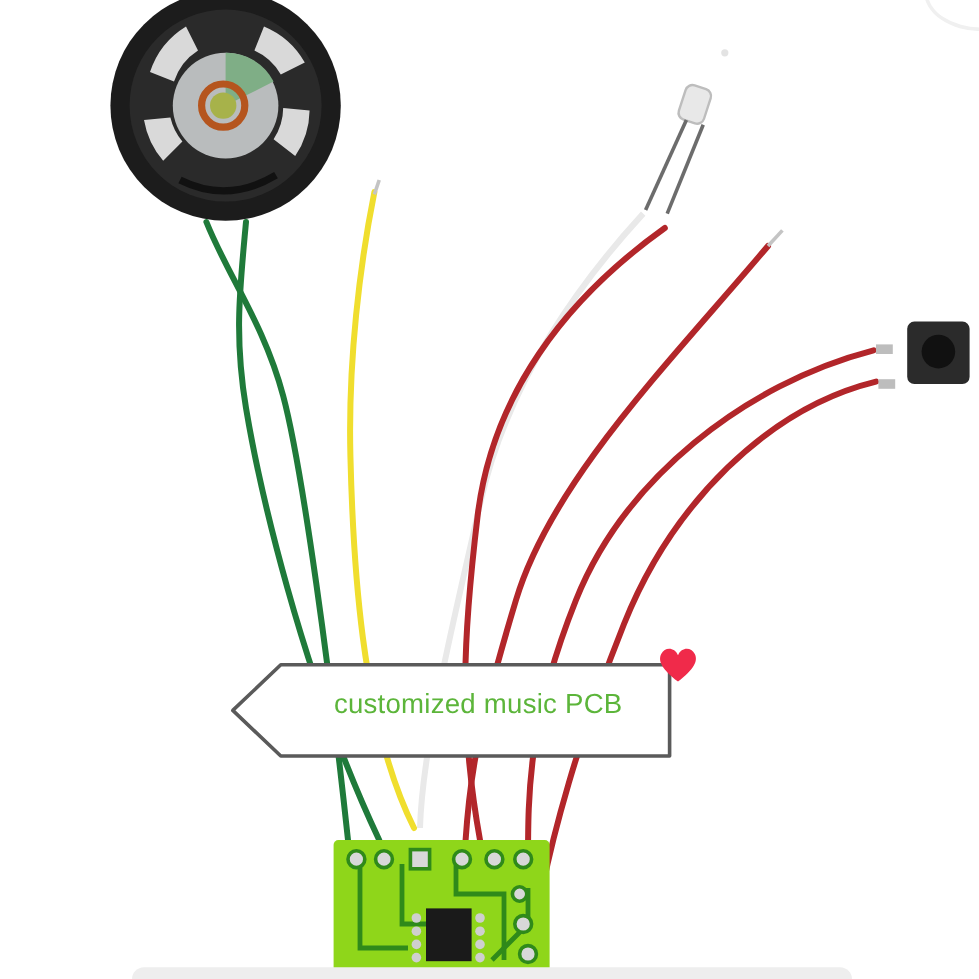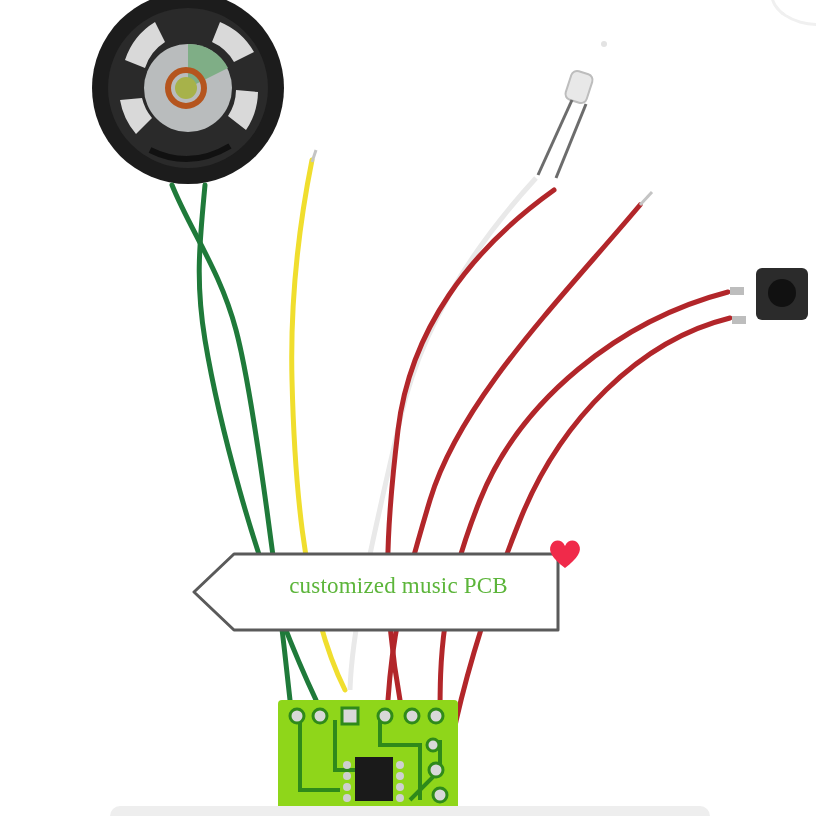--- a/index.html
+++ b/index.html
@@ -6,21 +6,21 @@
     body { width: 816px; height: 816px; position: relative; overflow: hidden; font-family: "Liberation Sans", sans-serif; }
     .scene { position: absolute; left: 0; top: 0; width: 816px; height: 816px; }
     .callout {
       position: absolute; left: 192px; top: 552px; width: 372px; height: 80px;
     }
     .callout svg { position: absolute; left: 0; top: 0; }
     .callout-text {
       position: absolute; left: 54px; top: 0; width: 305px; height: 68px;
       display: flex; align-items: center; justify-content: center;
       color: #5cb53a; font-size: 23px; letter-spacing: 0.2px;
-      font-family: Liberation Serif, serif;
+      font-family: Liberation Sans, sans-serif;
     }
     .heart { position: absolute; left: 548px; top: 538px; width: 34px; height: 32px; }
     .bottom-shadow {
       position: absolute; left: 110px; top: 806px; width: 600px; height: 20px;
       border-radius: 20px; background: #eeeeee;
     }
     .corner-arc {
       position: absolute; left: 770px; top: -40px; width: 90px; height: 60px;
       border-radius: 50%; border: 3px solid #efefef; border-color: transparent transparent #f0f0f0 #f0f0f0;
     }

